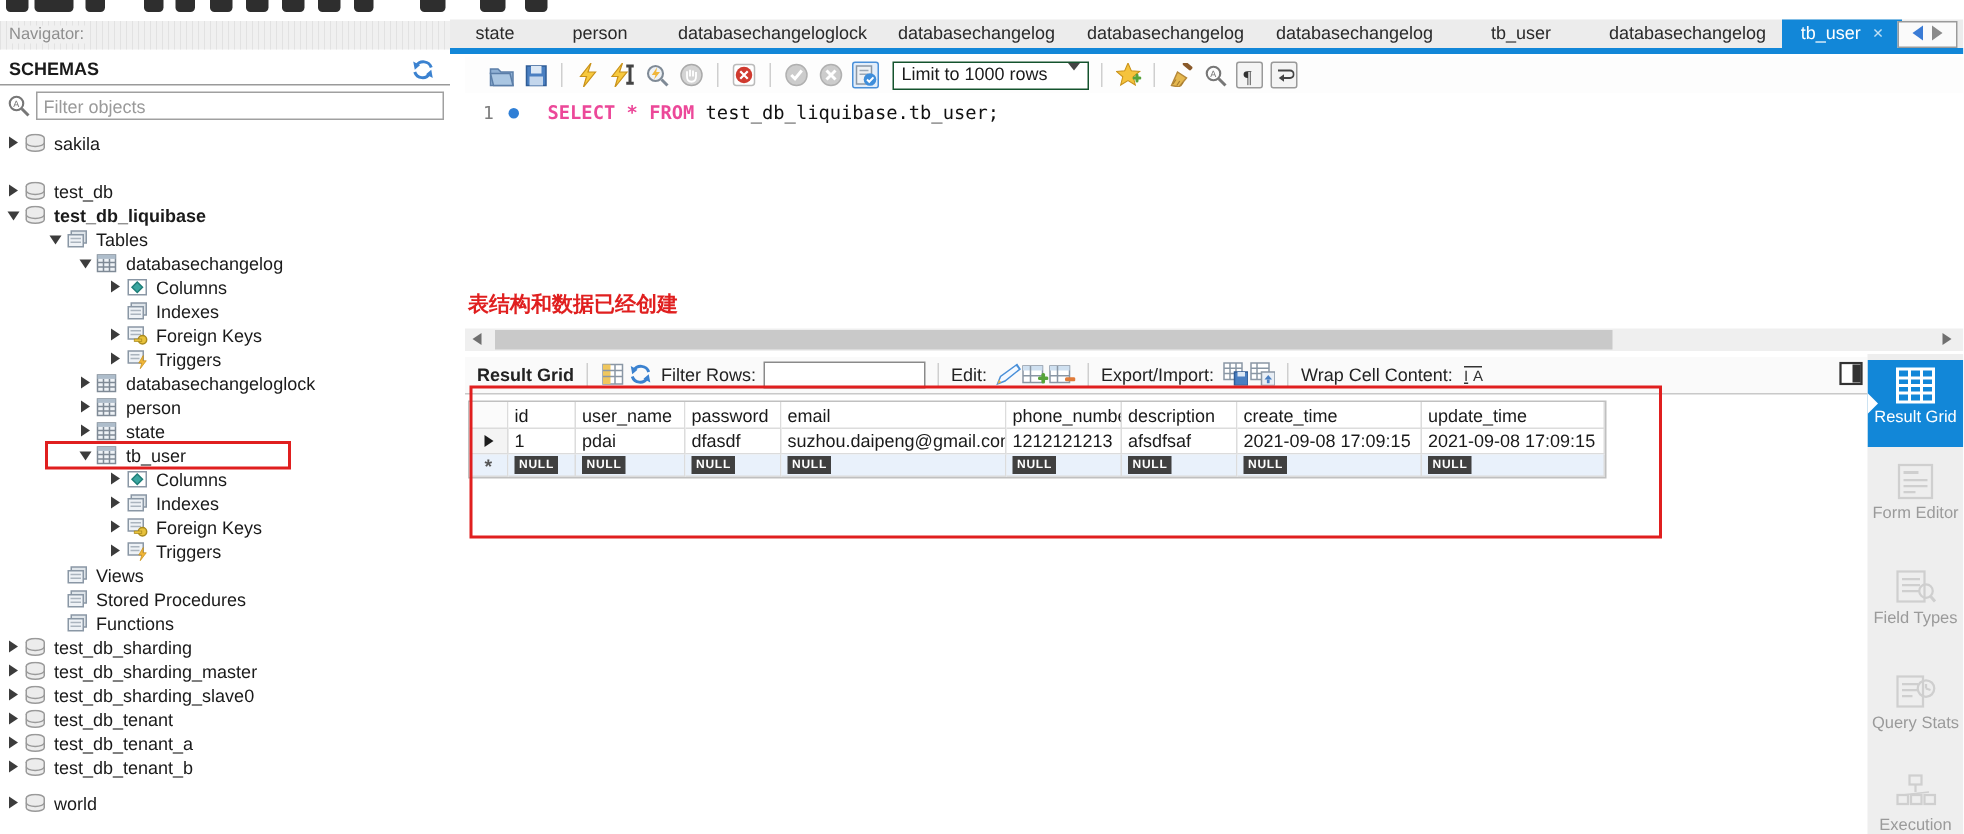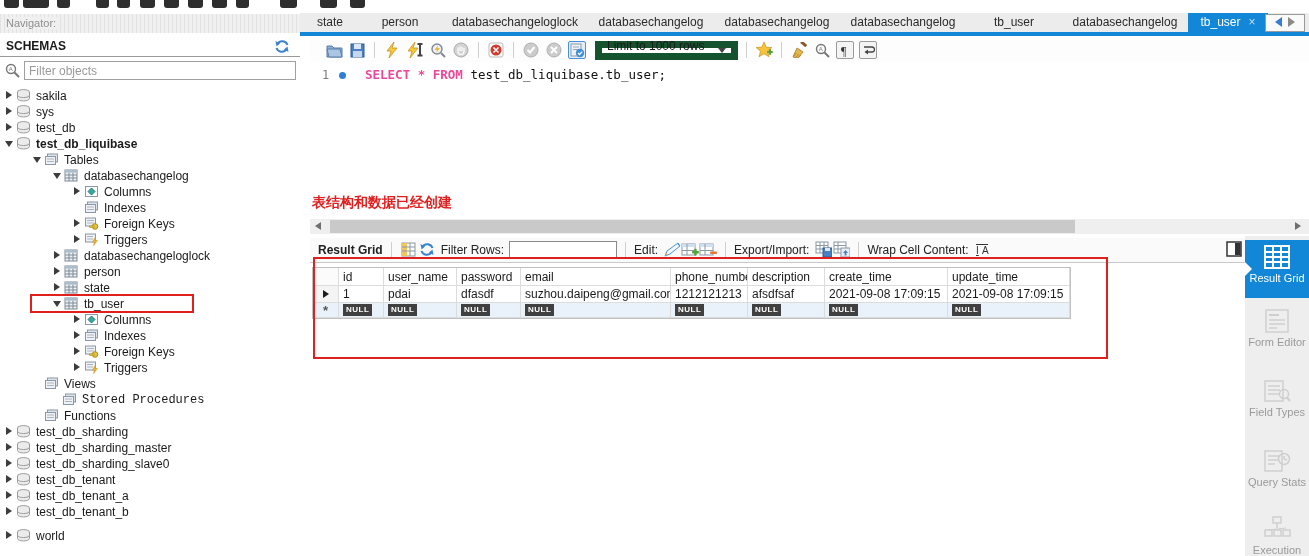--- a/index.html
+++ b/index.html
@@ -46,21 +46,21 @@
   #tab-arrows { position:absolute; right:4px; top:1px; width:40px; height:18px; background:#fafafa; border:1px solid #9a9a9a; text-align:center; line-height:16px; }
   .arr-l { display:inline-block; width:0; height:0; border-right:7px solid #3a7bd5; border-top:5px solid transparent; border-bottom:5px solid transparent; margin-right:6px; }
   .arr-r { display:inline-block; width:0; height:0; border-left:7px solid #8a8a8a; border-top:5px solid transparent; border-bottom:5px solid transparent; }
 
   
   #sql-toolbar { left:310px; top:38px; width:999px; height:24px; display:flex; align-items:center; gap:5px; padding-left:15px; background:#fdfdfd; }
   .ticon { display:inline-flex; width:18px; height:18px; align-items:center; justify-content:center; cursor:pointer; }
   .ticon.boxed { border:1px solid #4a90d9; background:#e3eefb; border-radius:2px; }
   .ticon.boxed-grey { border:1px solid #9a9a9a; background:#f4f4f4; border-radius:2px; }
   .vsep { width:1px; height:16px; background:#cfcfcf; margin:0 3px; }
-  #limit-dropdown { display:inline-flex; align-items:flex-end; height:19px; border:7px solid #14532d; background:#fff; padding:0 5px; margin-left:4px; cursor:pointer; }
+  #limit-dropdown { display:inline-flex; align-items:flex-start; height:19px; border:1px solid #14532d; background:#fff; padding:0 5px; margin-left:4px; cursor:pointer; }
   #limit-dropdown .dd-lbl { font-size:12px; margin-right:14px; }
   #limit-dropdown .dd-tri { width:0; height:0; border-top:5px solid #444; border-left:4px solid transparent; border-right:4px solid transparent; }
 
   
   #editor { left:310px; top:62px; width:999px; height:130px; background:#fff; }
   #gutter-num { position:absolute; left:12px; top:6px; color:#7d7d7d; font-family:"DejaVu Sans Mono",monospace; font-size:12px; }
   #stmt-dot { position:absolute; left:29px; top:10px; width:7px; height:7px; border-radius:50%; background:#2f7fd6; }
   #code-line { position:absolute; left:55px; top:5px; font-family:"DejaVu Sans Mono",monospace; font-size:12.5px; font-weight:bold; white-space:pre; }
   .kw { color:#ec4899; } .plain { color:#111; font-weight:normal; }
 
@@ -138,25 +138,20 @@
           <text x="3.8" y="8.4" font-size="6" fill="#777" font-family="sans-serif">A</text>
         </svg></span>
     <input id="filter-input" type="text" placeholder="Filter objects" style="">
   </div>
   <div id="tree" class="abs">
       <div class="tree-item" style="top: 0px; padding-left: 6px;"><span class="tri-r"></span><span class="titem-icon"><svg width="15" height="13" viewBox="0 0 15 13" xmlns="http://www.w3.org/2000/svg">
             <ellipse cx="7.5" cy="3" rx="6" ry="2.4" fill="#ececec" stroke="#9a9a9a"></ellipse>
             <path d="M1.5 3v6.5c0 1.3 2.7 2.4 6 2.4s6-1.1 6-2.4V3" fill="#ececec" stroke="#9a9a9a"></path>
             <path d="M1.5 6.2c0 1.3 2.7 2.4 6 2.4s6-1.1 6-2.4" fill="none" stroke="#9a9a9a"></path>
           </svg></span><span class="lbl">sakila</span></div>
-      <div class="tree-item" style="top: 16px; padding-left: 6px;"><span class="tri-r"></span><span class="titem-icon"><svg width="15" height="13" viewBox="0 0 15 13" xmlns="http://www.w3.org/2000/svg">
-            <ellipse cx="7.5" cy="3" rx="6" ry="2.4" fill="#ececec" stroke="#9a9a9a"></ellipse>
-            <path d="M1.5 3v6.5c0 1.3 2.7 2.4 6 2.4s6-1.1 6-2.4V3" fill="#ececec" stroke="#9a9a9a"></path>
-            <path d="M1.5 6.2c0 1.3 2.7 2.4 6 2.4s6-1.1 6-2.4" fill="none" stroke="#9a9a9a"></path>
-          </svg></span><span class="lbl">sys</span></div>
       <div class="tree-item" style="top: 32px; padding-left: 6px;"><span class="tri-r"></span><span class="titem-icon"><svg width="15" height="13" viewBox="0 0 15 13" xmlns="http://www.w3.org/2000/svg">
             <ellipse cx="7.5" cy="3" rx="6" ry="2.4" fill="#ececec" stroke="#9a9a9a"></ellipse>
             <path d="M1.5 3v6.5c0 1.3 2.7 2.4 6 2.4s6-1.1 6-2.4V3" fill="#ececec" stroke="#9a9a9a"></path>
             <path d="M1.5 6.2c0 1.3 2.7 2.4 6 2.4s6-1.1 6-2.4" fill="none" stroke="#9a9a9a"></path>
           </svg></span><span class="lbl">test_db</span></div>
       <div class="tree-item bold" style="top: 48px; padding-left: 6px;"><span class="tri-d"></span><span class="titem-icon"><svg width="15" height="13" viewBox="0 0 15 13" xmlns="http://www.w3.org/2000/svg">
             <ellipse cx="7.5" cy="3" rx="6" ry="2.4" fill="#ececec" stroke="#9a9a9a"></ellipse>
             <path d="M1.5 3v6.5c0 1.3 2.7 2.4 6 2.4s6-1.1 6-2.4V3" fill="#ececec" stroke="#9a9a9a"></path>
             <path d="M1.5 6.2c0 1.3 2.7 2.4 6 2.4s6-1.1 6-2.4" fill="none" stroke="#9a9a9a"></path>
           </svg></span><span class="lbl">test_db_liquibase</span></div>
@@ -251,21 +246,21 @@
             <line x1="3" y1="3.5" x2="9" y2="3.5" stroke="#aab4be"></line>
             <line x1="3" y1="6" x2="9" y2="6" stroke="#aab4be"></line>
             <polygon points="11.5,4 8.5,9 10.5,9 9.5,12.8 13.5,7.5 11.3,7.5" fill="#f0b63a" stroke="#c9921a" stroke-width="0.5"></polygon>
           </svg></span><span class="lbl">Triggers</span></div>
       <div class="tree-item" style="top: 288px; padding-left: 34px;"><span class="tri-none"></span><span class="titem-icon"><svg width="15" height="13" viewBox="0 0 15 13" xmlns="http://www.w3.org/2000/svg">
             <rect x="3.5" y="1" width="10" height="8" fill="#dfe5ea" stroke="#8a97a5"></rect>
             <rect x="1.5" y="3.5" width="10" height="8" fill="#eef2f6" stroke="#8a97a5"></rect>
             <line x1="3" y1="6" x2="10" y2="6" stroke="#aab4be"></line>
             <line x1="3" y1="8.5" x2="10" y2="8.5" stroke="#aab4be"></line>
           </svg></span><span class="lbl">Views</span></div>
-      <div class="tree-item" style="top: 304px; padding-left: 52px; font-family: Liberation Mono, monospace;"><span class="tri-none"></span><span class="titem-icon"><svg width="15" height="13" viewBox="0 0 15 13" xmlns="http://www.w3.org/2000/svg">
+      <div class="tree-item" style="top: 304px; padding-left: 34px;"><span class="tri-none"></span><span class="titem-icon"><svg width="15" height="13" viewBox="0 0 15 13" xmlns="http://www.w3.org/2000/svg">
             <rect x="3.5" y="1" width="10" height="8" fill="#dfe5ea" stroke="#8a97a5"></rect>
             <rect x="1.5" y="3.5" width="10" height="8" fill="#eef2f6" stroke="#8a97a5"></rect>
             <line x1="3" y1="6" x2="10" y2="6" stroke="#aab4be"></line>
             <line x1="3" y1="8.5" x2="10" y2="8.5" stroke="#aab4be"></line>
           </svg></span><span class="lbl">Stored Procedures</span></div>
       <div class="tree-item" style="top: 320px; padding-left: 34px;"><span class="tri-none"></span><span class="titem-icon"><svg width="15" height="13" viewBox="0 0 15 13" xmlns="http://www.w3.org/2000/svg">
             <rect x="3.5" y="1" width="10" height="8" fill="#dfe5ea" stroke="#8a97a5"></rect>
             <rect x="1.5" y="3.5" width="10" height="8" fill="#eef2f6" stroke="#8a97a5"></rect>
             <line x1="3" y1="6" x2="10" y2="6" stroke="#aab4be"></line>
             <line x1="3" y1="8.5" x2="10" y2="8.5" stroke="#aab4be"></line>

